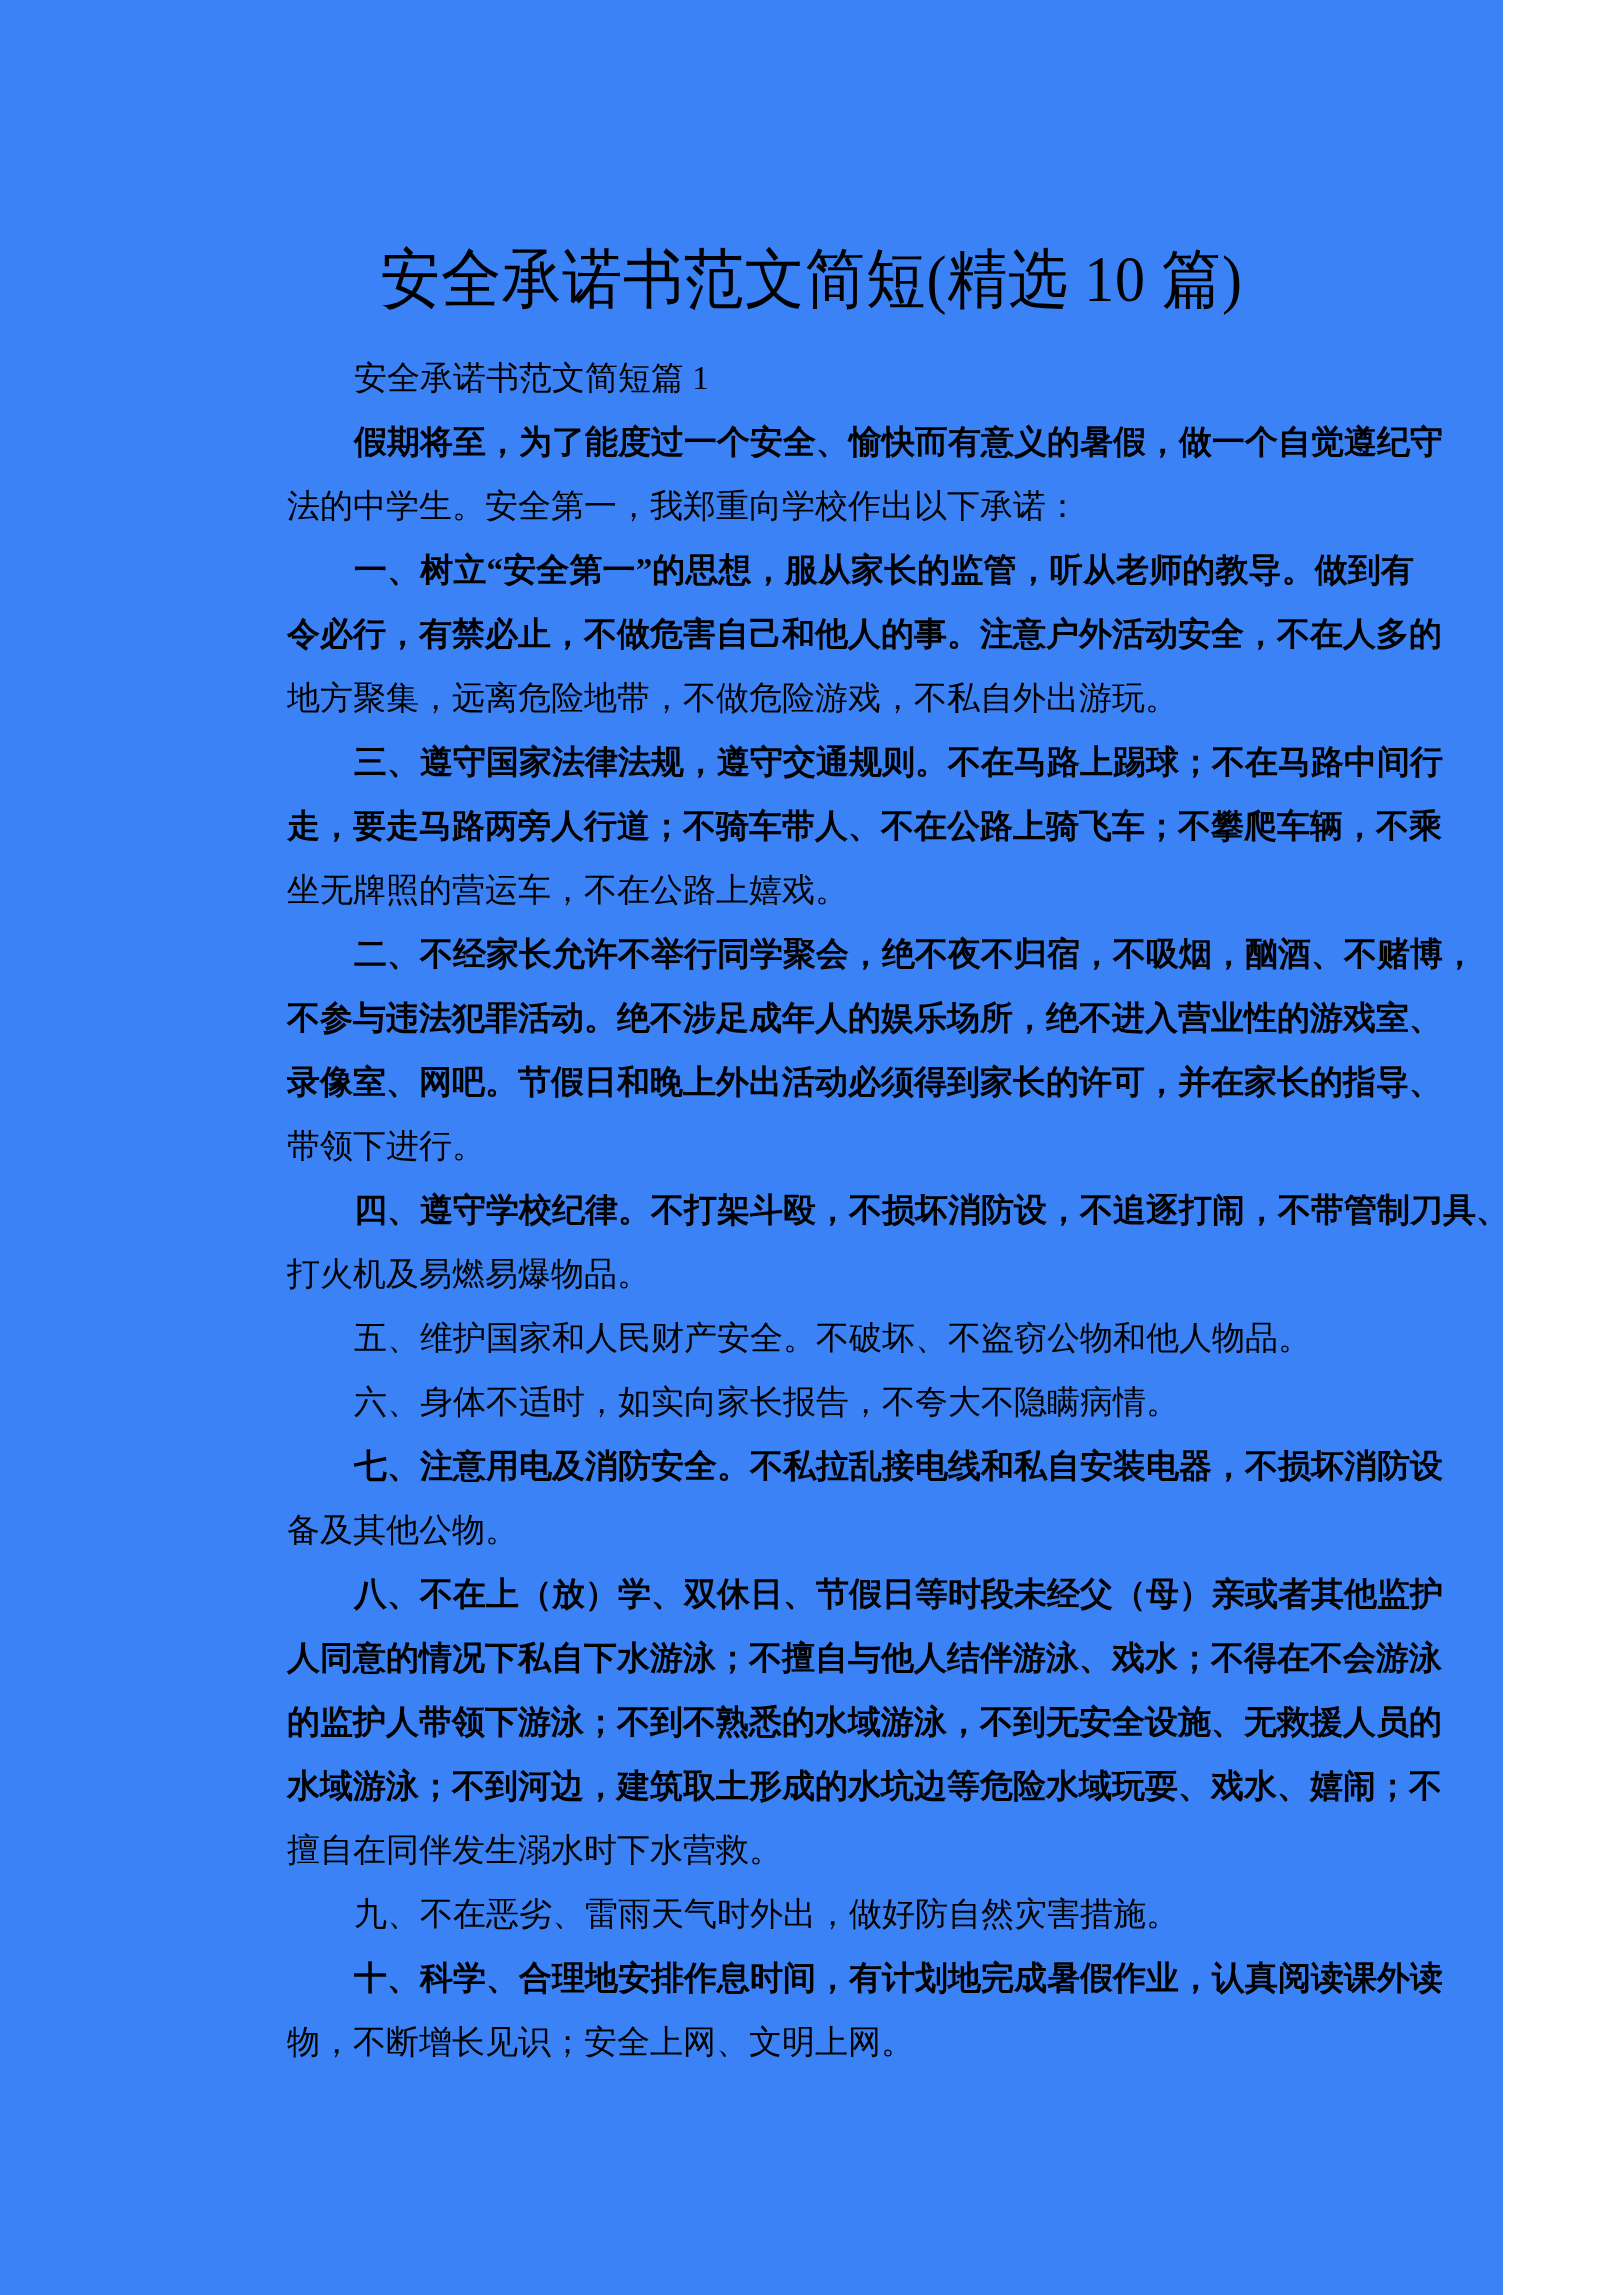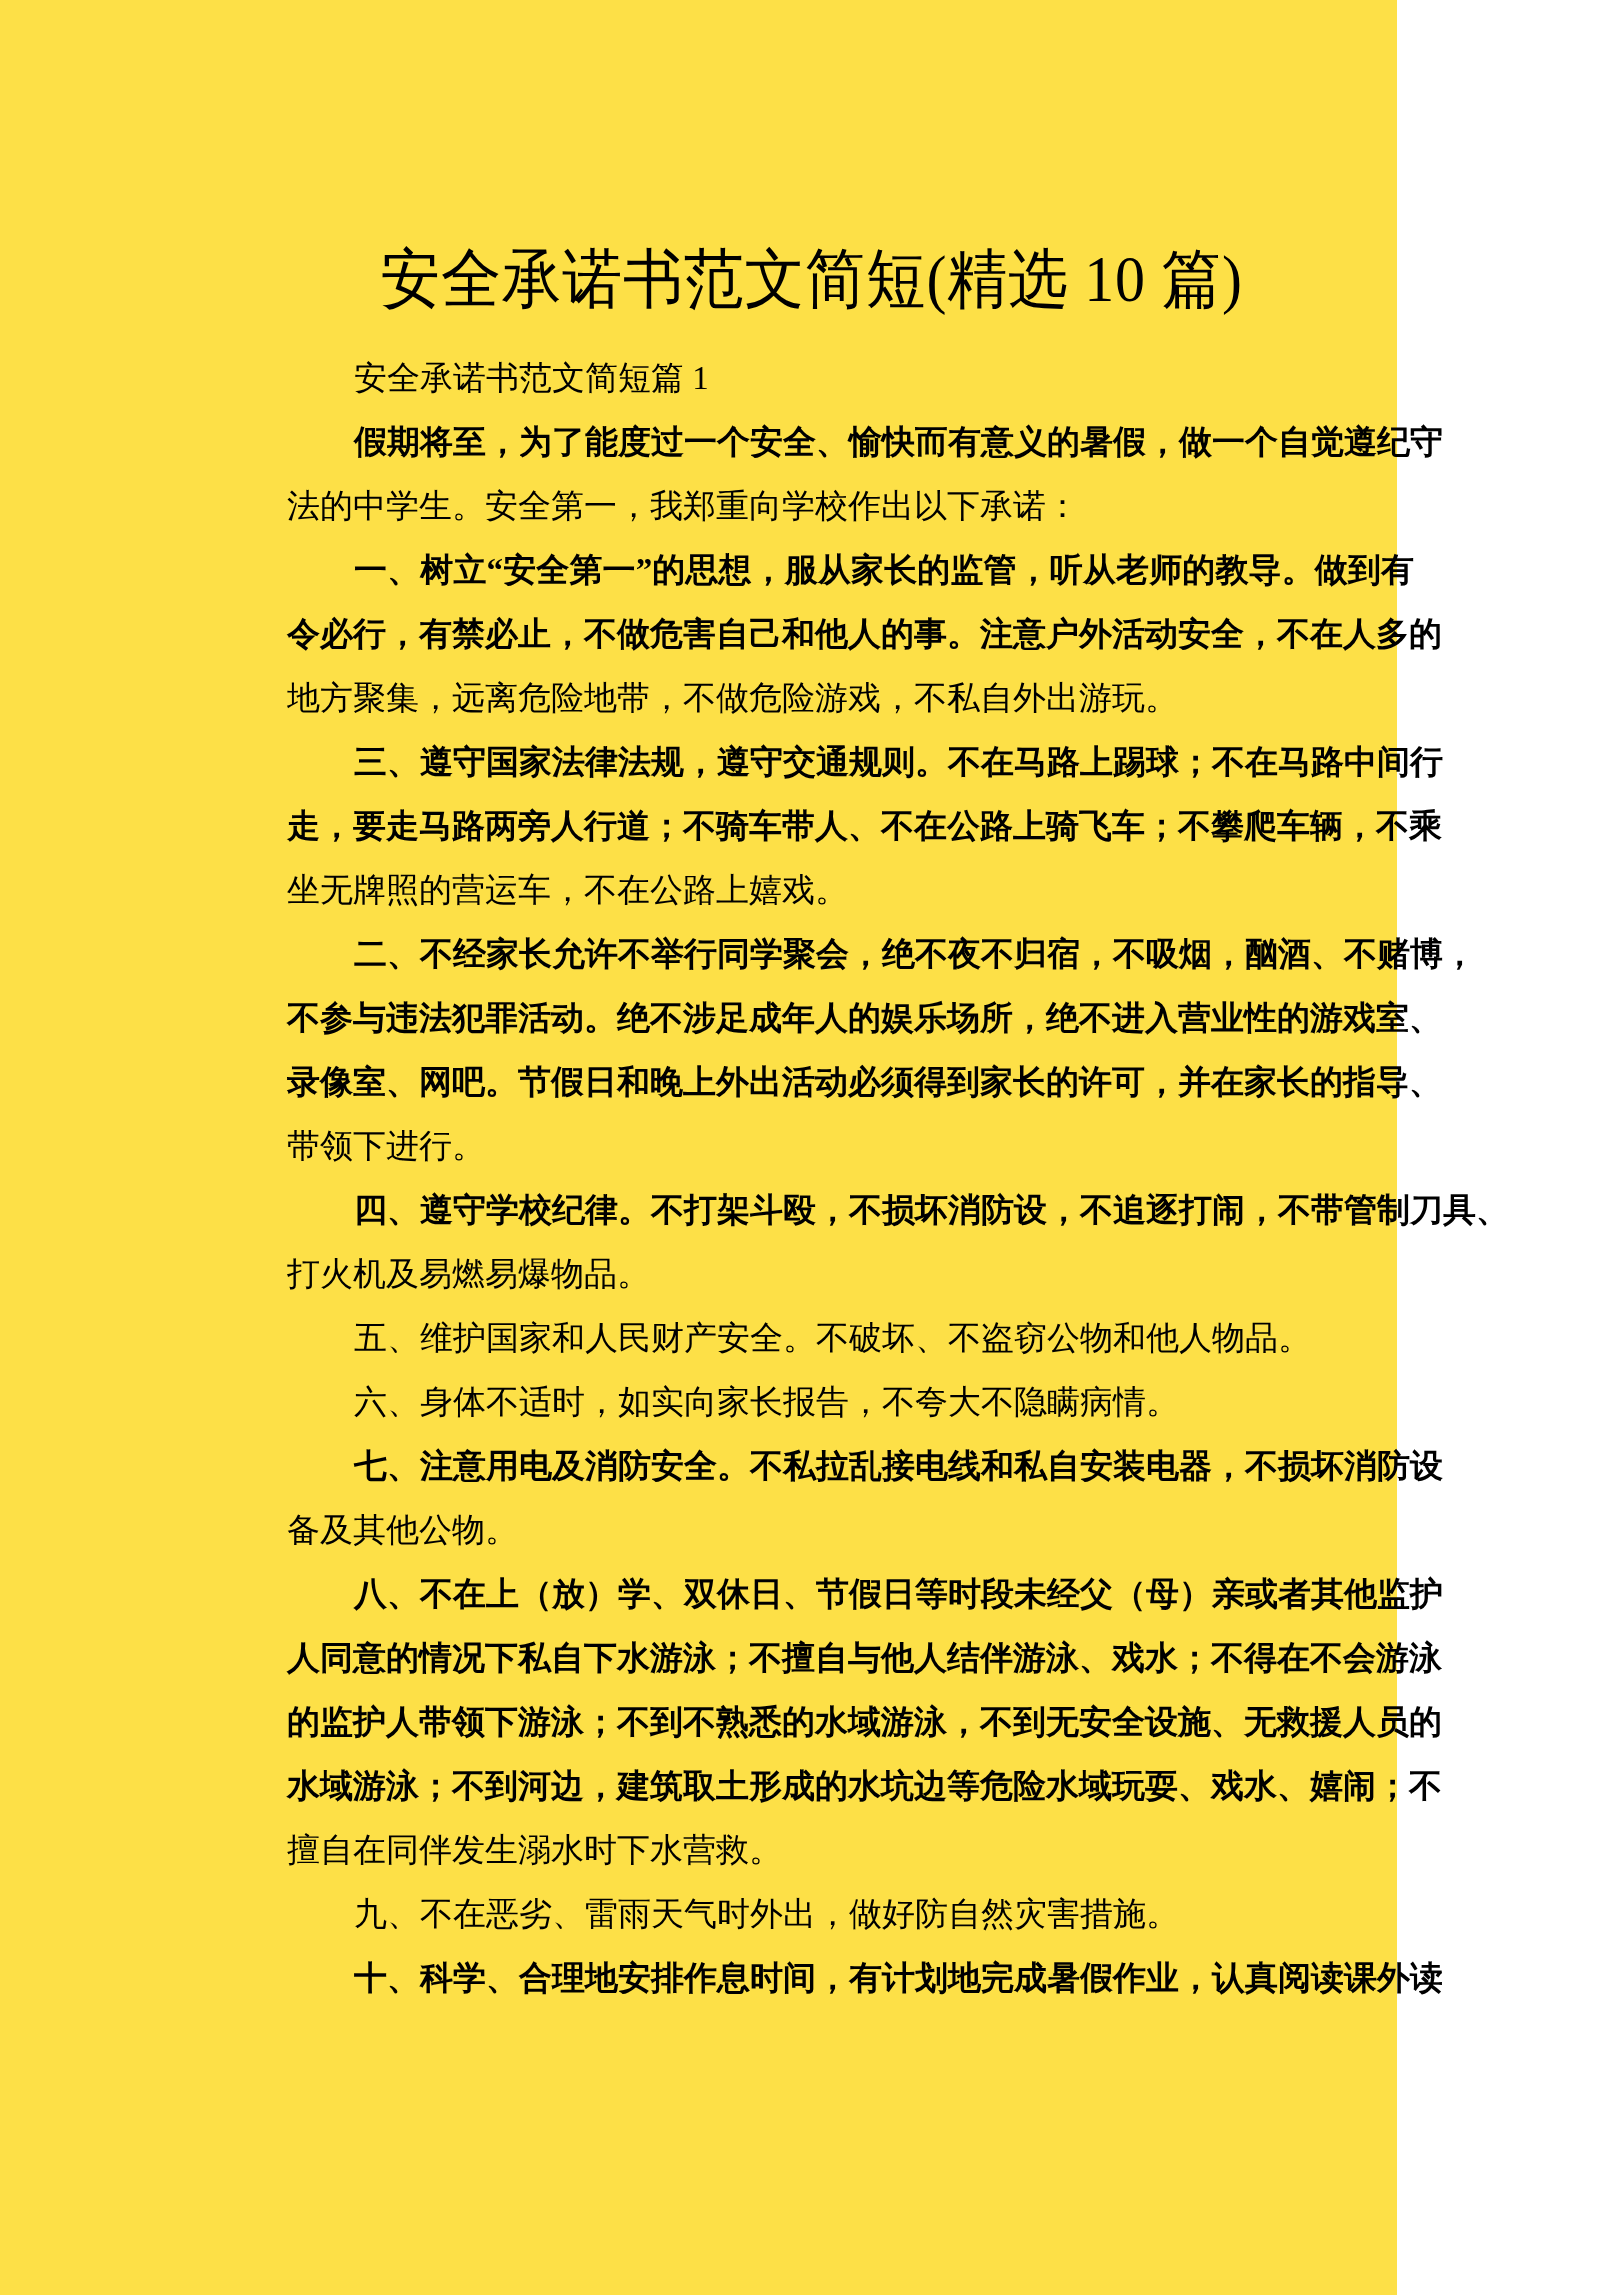--- a/index.html
+++ b/index.html
@@ -11,23 +11,23 @@
     width: 1623px;
     height: 2295px;
     position: relative;
     overflow: hidden;
     color: #000000;
     font-family: "Liberation Serif", "DejaVu Serif", serif;
   }
   .page {
     position: absolute;
     left: 0; top: 0;
-    width: 1397px;
+    width: 1503px;
     height: 2295px;
-    background: #fde047;
+    background: #3b82f6;
   }
   .doc-title {
     position: absolute;
     left: 0;
     width: 1623px;
     top: 203px;
     height: 73px;
     line-height: 73px;
     text-align: center;
     font-size: 60px;
@@ -125,16 +125,17 @@
       <div class="line full">水域游泳；不到河边，建筑取土形成的水坑边等危险水域玩耍、戏水、嬉闹；不</div>
       <div class="line">擅自在同伴发生溺水时下水营救。</div>
     </div>
 
     <div>
       <div class="line first">九、不在恶劣、雷雨天气时外出，做好防自然灾害措施。</div>
     </div>
 
     <div>
       <div class="line full first">十、科学、合理地安排作息时间，有计划地完成暑假作业，认真阅读课外读</div>
+      <div class="line">物，不断增长见识；安全上网、文明上网。</div>
     </div>
   </div>
 </div>
 
 
 </body></html>

